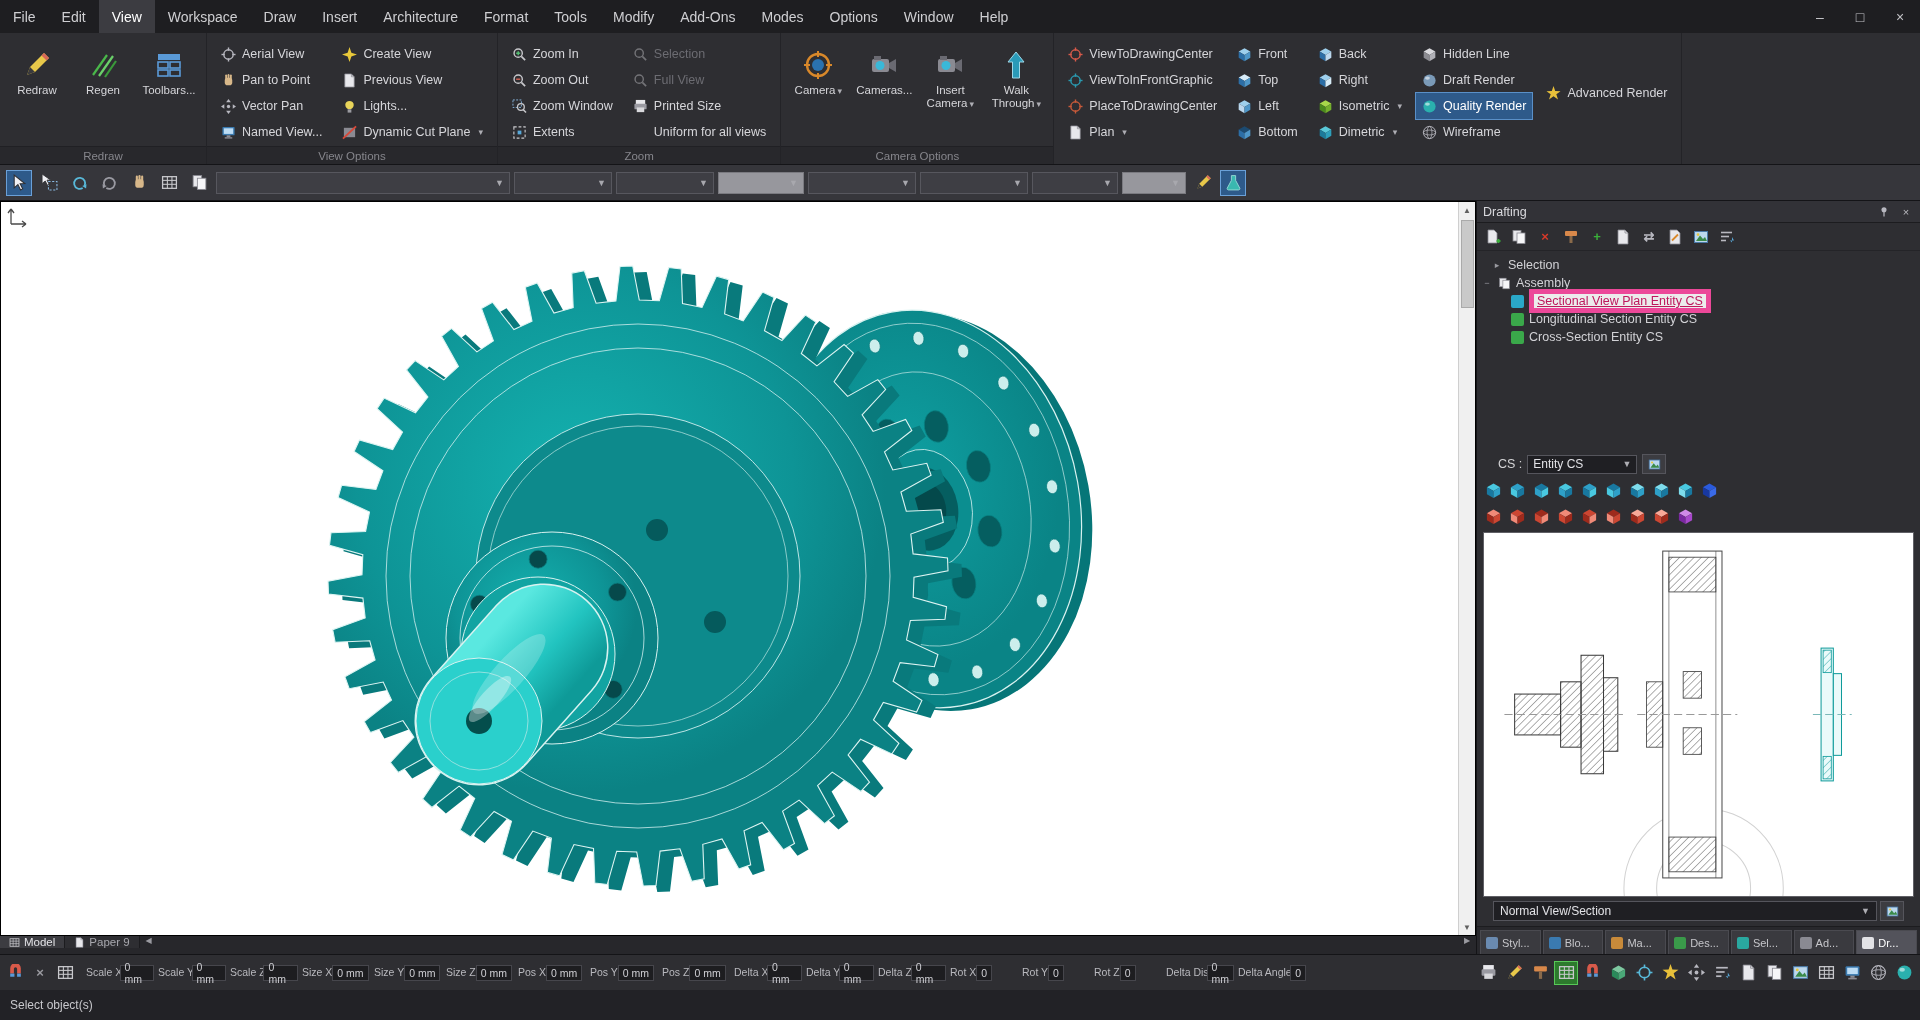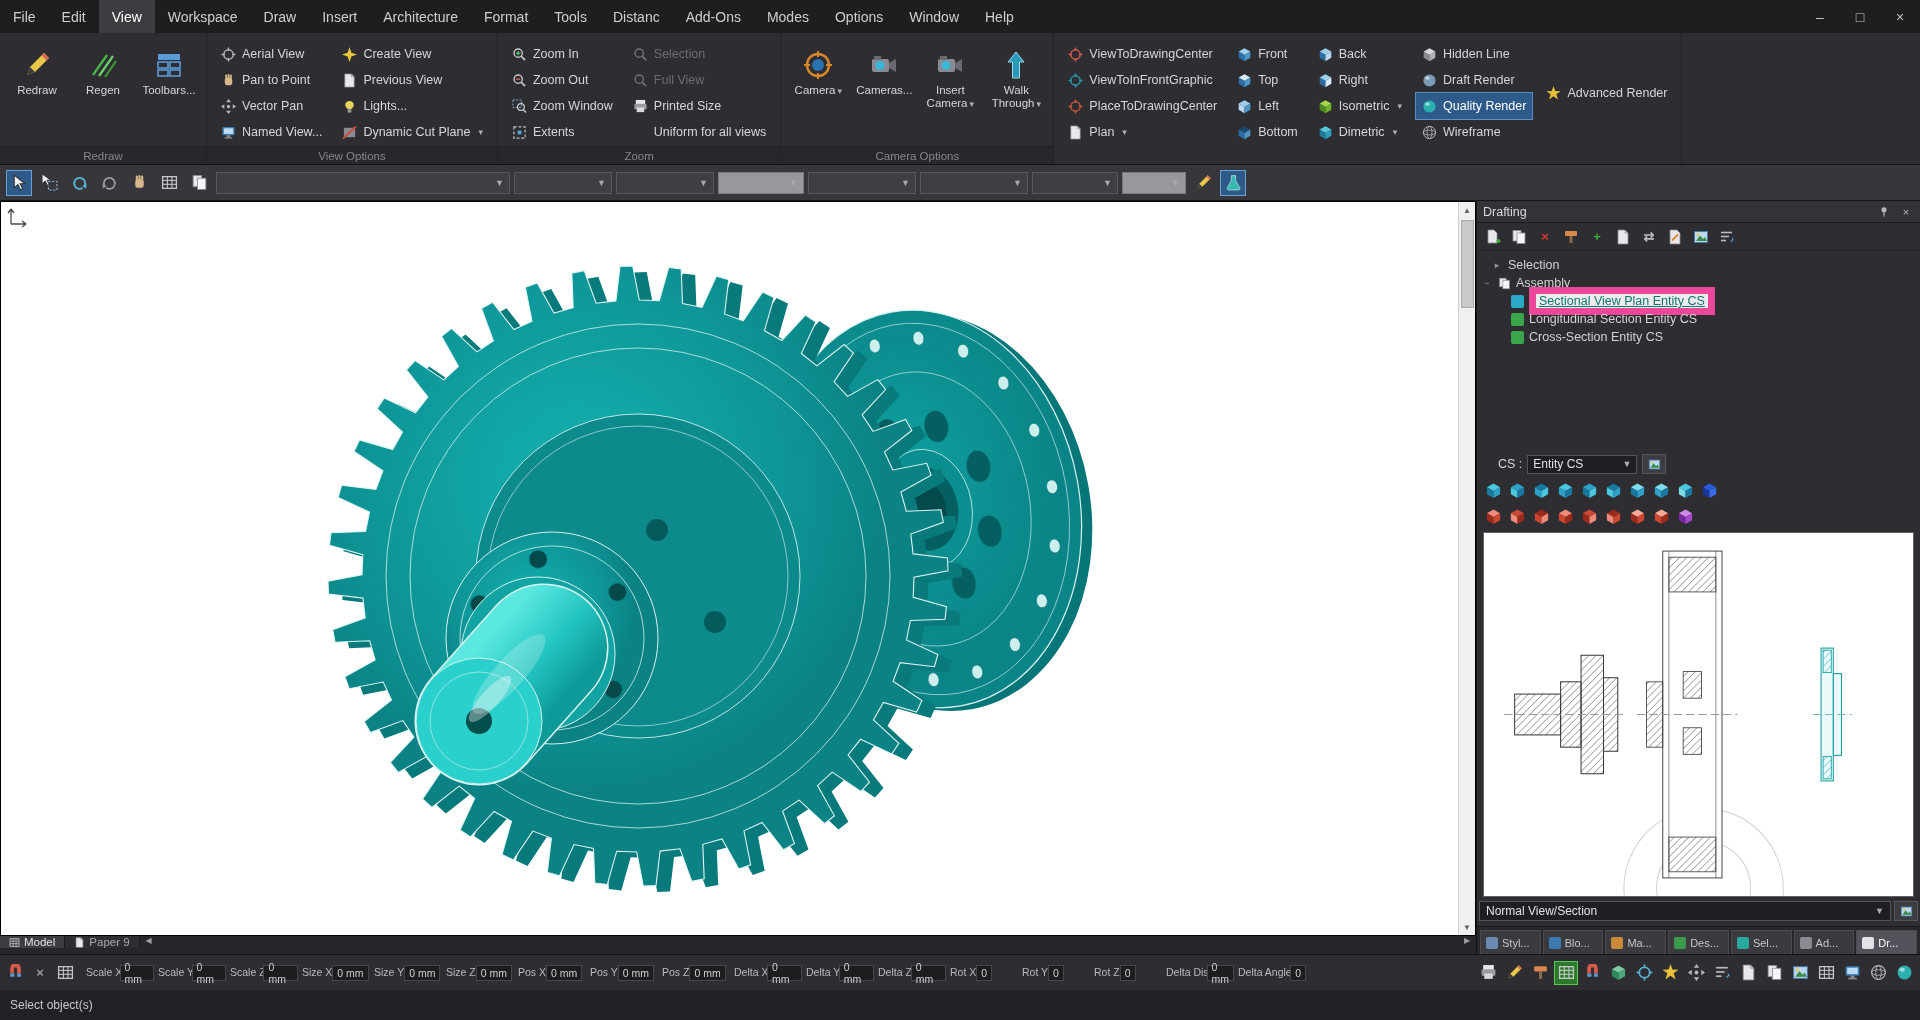--- a/index.html
+++ b/index.html
@@ -53,31 +53,31 @@
 .panel-header .sp{flex:1}
 .phbtn{width:16px;height:16px;display:flex;align-items:center;justify-content:center;color:#b8b8be;font-size:11px}
 .panel-toolbar{height:28px;display:flex;align-items:center;gap:4px;padding:0 5px;border-bottom:1px solid #242428}
 .ptb{width:22px;height:22px;display:flex;align-items:center;justify-content:center}
 .ptb svg{width:16px;height:16px}
 .glyph{font-size:13px;font-weight:bold;line-height:1}
 .tree{height:200px;padding:5px 4px;font-size:12.5px;color:#d2d2d6;overflow:hidden}
 .trow{height:18px;display:flex;align-items:center;gap:5px}
 .texp{width:12px;text-align:center;font-size:9px;color:#9a9aa0}
 .tico{width:13px;height:13px;flex:0 0 13px;border-radius:2px}
-.tsel-label{background:#ececec;color:#0f766e;text-decoration:underline;border:7px solid #ec4899;padding:0 3px}
+.tsel-label{background:#ececec;color:#be185d;text-decoration:underline;border:5px solid #ec4899;padding:0 3px}
 .csrow{height:26px;display:flex;align-items:center;gap:5px;padding:0 21px;font-size:12.5px}
 .csdrop{width:110px;height:19px;background:#1f1f23;border:1px solid #55555c;display:flex;align-items:center;padding:0 5px;color:#e2e2e6;font-size:12px}
 .csdrop .fill{flex:1}
 .cbtn{width:24px;height:20px;background:#3c3c41;border:1px solid #55555c;display:flex;align-items:center;justify-content:center}
 .cuberow{height:26px;display:flex;align-items:center;gap:2px;padding:0 5px}
 .cube-btn{width:22px;height:22px;display:flex;align-items:center;justify-content:center}
 .cube-btn svg{width:17px;height:17px}
 .preview{margin:3px 6px;flex:1;background:#fff;border:1px solid #606066;position:relative;overflow:hidden}
 .preview svg{width:100%;height:100%}
-.nviewrow{height:22px;margin:1px 2px 3px;display:flex;gap:3px}
+.nviewrow{height:22px;margin:1px 16px 3px;display:flex;gap:3px}
 .nvsel{flex:1;height:20px;background:#1f1f23;border:1px solid #55555c;display:flex;align-items:center;padding:0 6px;font-size:12px;color:#e2e2e6}
 .nvsel .fill{flex:1}
 .ptabs{height:28px;background:#28282c;border-top:1px solid #1c1c1f;display:flex;align-items:stretch;gap:2px;padding:3px 3px 0}
 .ptab{flex:1;background:#3a3a3f;display:flex;align-items:center;gap:4px;padding:6px 5px;font-size:11px;color:#c6c6ca;border:1px solid #4a4a50;border-bottom:none;white-space:nowrap;overflow:hidden}
 .ptab.active{background:#53535b;color:#fff}
 .ci{width:12px;height:12px;border-radius:2px;flex:0 0 12px}
 
 .props{position:absolute;top:954px;left:0;right:0;height:36px;background:#2e2e32;border-top:1px solid #141417;display:flex;align-items:center;padding:0 4px;gap:2px}
 .pficons{display:flex;gap:3px;margin-right:6px}
 .pf{display:flex;flex-direction:row;width:70px}
@@ -289,21 +289,21 @@
 <div class="menubar">
   <div class="menu-item">File</div>
   <div class="menu-item">Edit</div>
   <div class="menu-item active">View</div>
   <div class="menu-item">Workspace</div>
   <div class="menu-item">Draw</div>
   <div class="menu-item">Insert</div>
   <div class="menu-item">Architecture</div>
   <div class="menu-item">Format</div>
   <div class="menu-item">Tools</div>
-  <div class="menu-item">Distanc</div>
+  <div class="menu-item">Modify</div>
   <div class="menu-item">Add-Ons</div>
   <div class="menu-item">Modes</div>
   <div class="menu-item">Options</div>
   <div class="menu-item">Window</div>
   <div class="menu-item">Help</div>
   <div class="win-controls">
     <div class="win-btn">–</div>
     <div class="win-btn">□</div>
     <div class="win-btn">×</div>
   </div>

